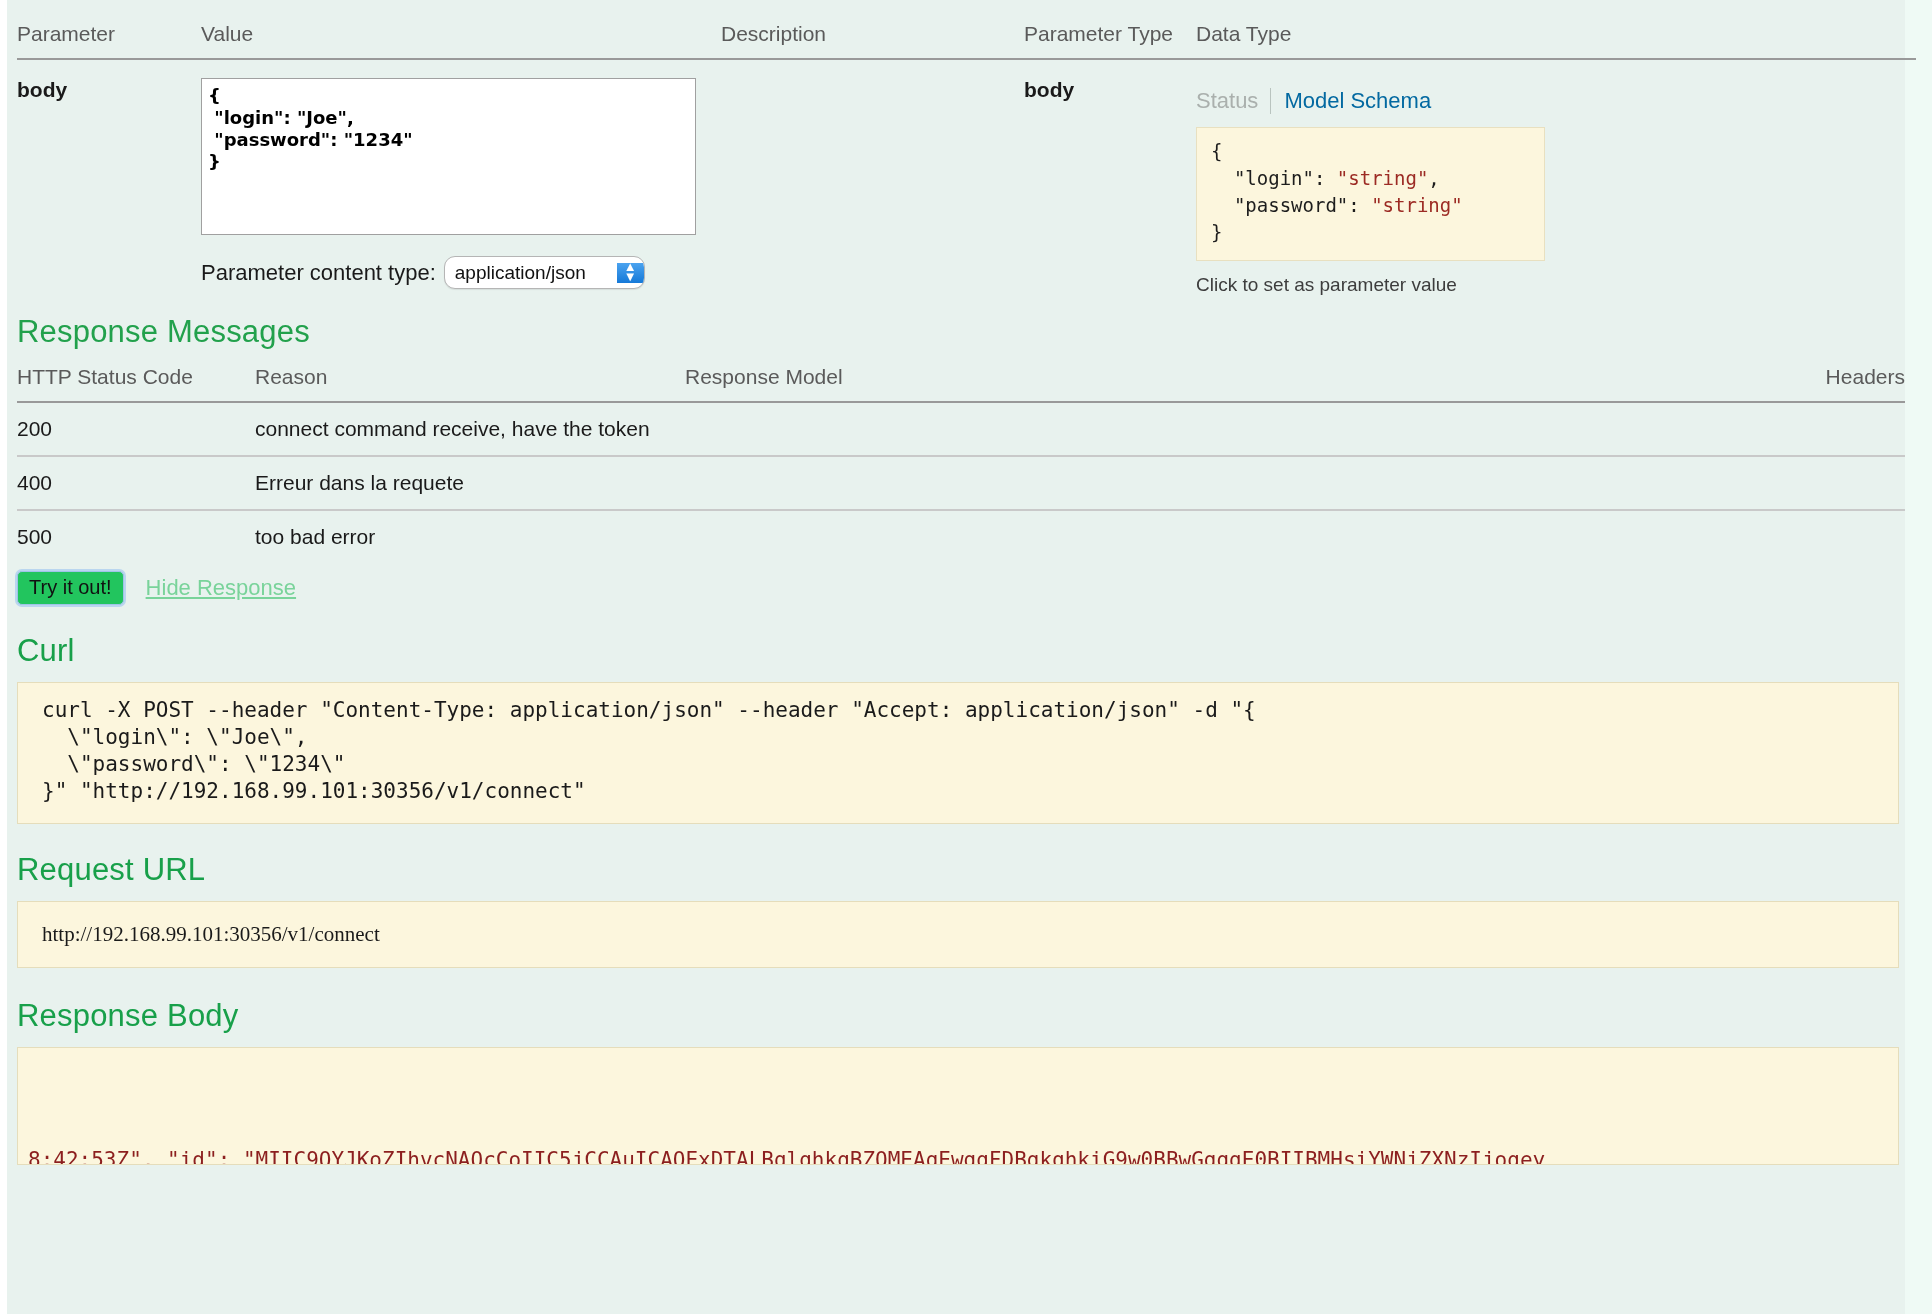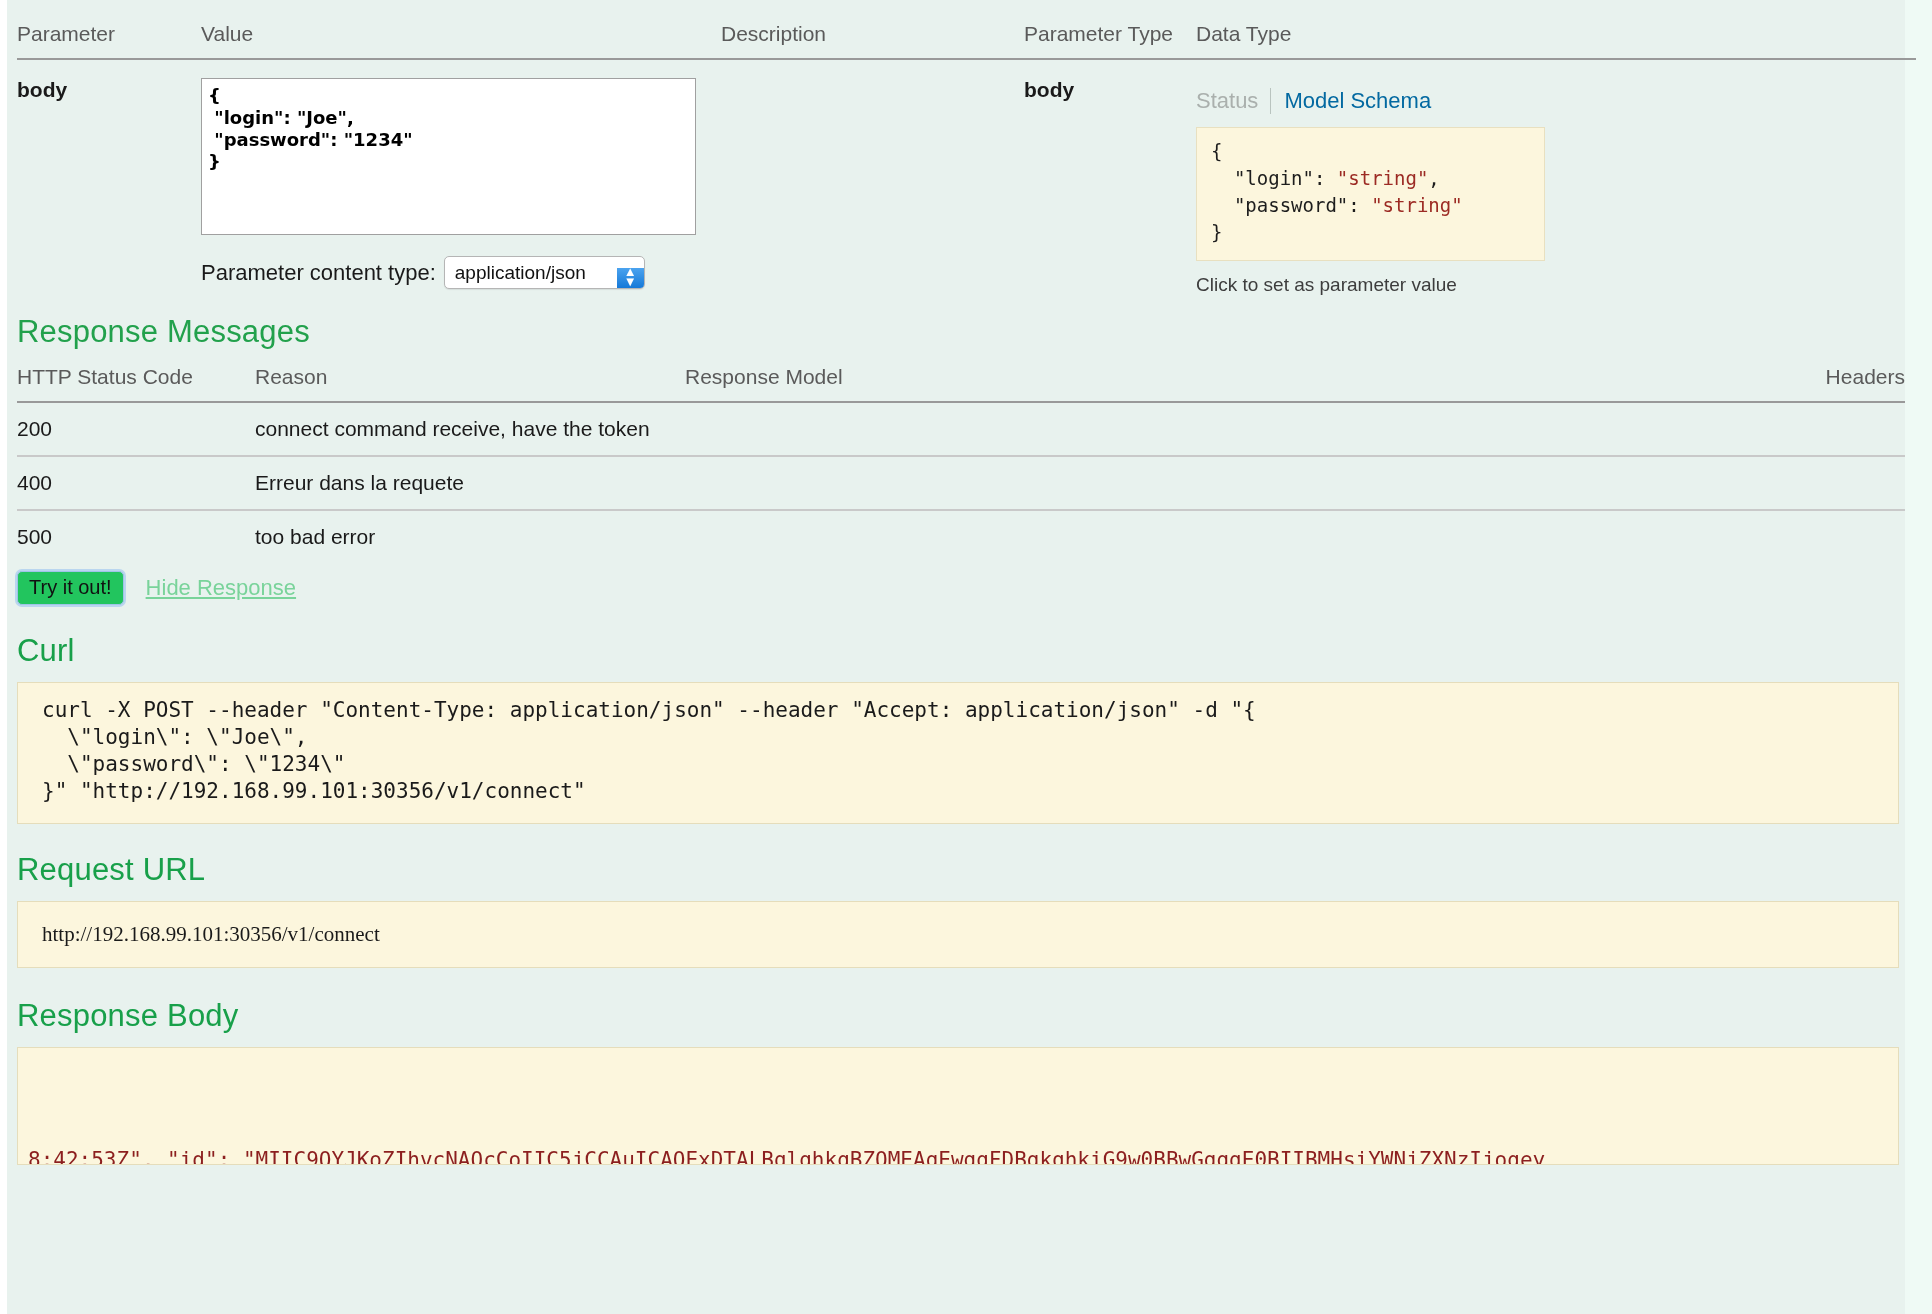--- a/index.html
+++ b/index.html
@@ -106,24 +106,24 @@
     margin-top: 21px;
     gap: 8px;
   }
   .content-type-label {
     font-size: 22px;
     color: #1a1a1a;
   }
   .select-wrap {
     position: relative;
     display: inline-flex;
-    align-items: flex-end;
+    align-items: center;
     height: 31px;
     border: 1px solid #b5b5b5;
-    border-radius: 5px;
+    border-radius: 11px;
     background: #ffffff;
     box-shadow: 0 1px 1px rgba(0,0,0,0.08);
     overflow: hidden;
   }
   .select-value {
     padding: 0 10px 0 10px;
     font-size: 19px;
     line-height: 31px;
     color: #111;
     min-width: 152px;

